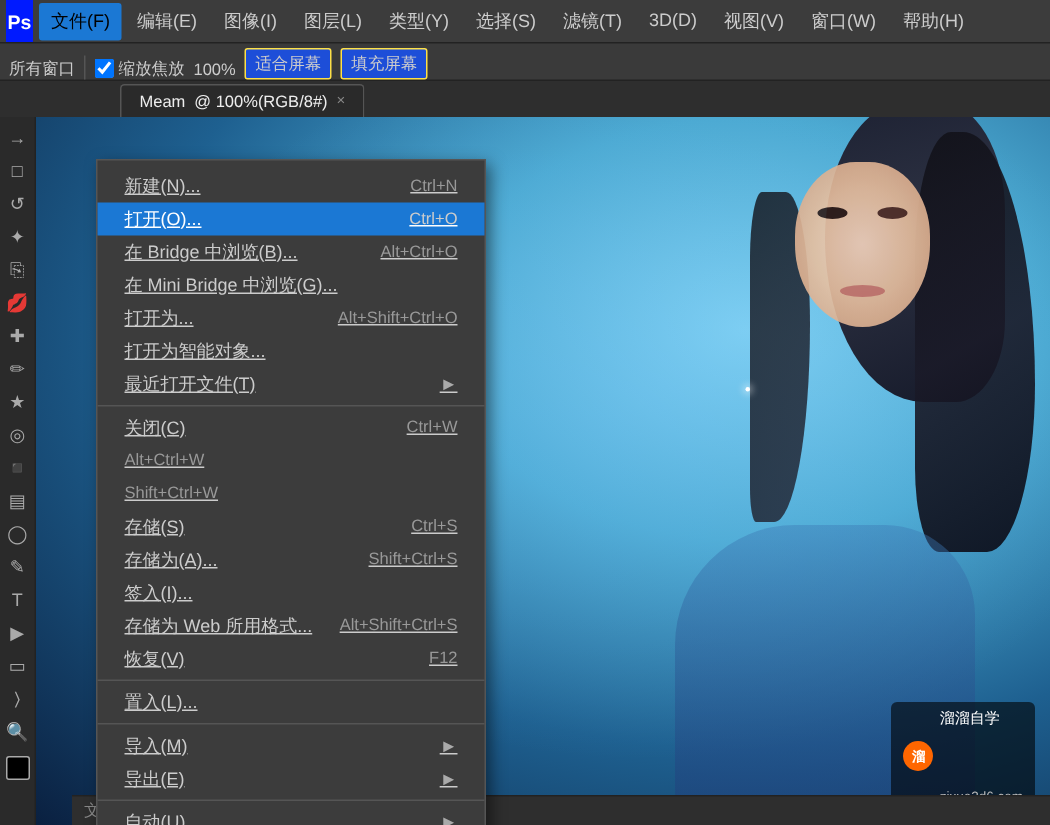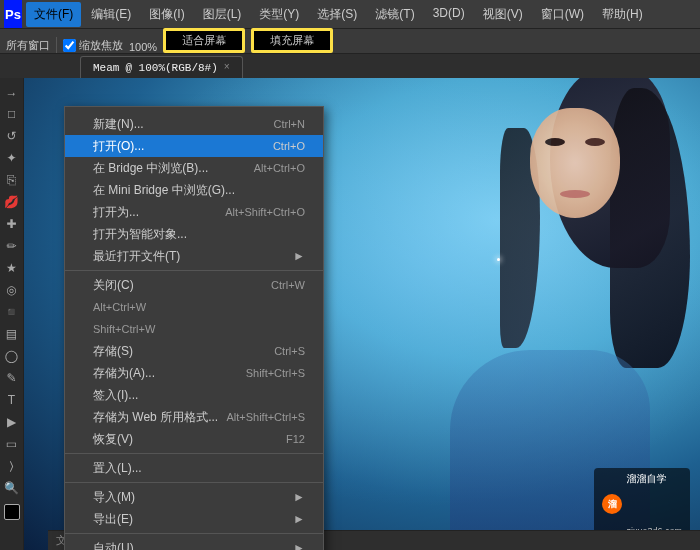--- a/index.html
+++ b/index.html
@@ -59,23 +59,23 @@
       padding: 0 6px;
       gap: 6px;
       color: #ccc;
       font-size: 11px;
       border-top: 1px solid #222;
       border-bottom: 1px solid #222;
       position: relative;
       z-index: 99;
     }
     .toolbar-btn {
-      padding: 2px 16px;
-      background: #000000;
-      border: 3px solid #fde047;
+      padding: 2px 6px;
+      background: #1d4ed8;
+      border: 1px solid #fde047;
       color: #ccc;
       font-size: 11px;
       cursor: pointer;
       border-radius: 2px;
       white-space: nowrap;
     }
     .toolbar-separator {
       width: 1px;
       height: 16px;
       background: #555;
@@ -109,21 +109,20 @@
       align-items: center;
       gap: 6px;
       border-radius: 3px 3px 0 0;
       cursor: pointer;
       border: 1px solid #555;
       border-bottom: none;
     }
     .tab.active {
       background: #2a2a2a;
       color: #eee;
-      font-family: Liberation Mono, monospace;
     }
     .tab-close {
       font-size: 10px;
       color: #888;
       cursor: pointer;
     }
 
     
     #main-area {
       display: flex;
@@ -239,25 +238,26 @@
     }
     .menu-section {
       border-bottom: 1px solid #555;
       padding: 3px 0;
     }
     .menu-section:last-child { border-bottom: none; }
     .dd-item {
       display: flex;
       align-items: center;
       justify-content: space-between;
-      padding: 4px 18px 4px 28px;
+      padding: 4px 18px 4px 18px;
       color: #ccc;
       cursor: pointer;
       font-size: 12px;
       height: 22px;
+      text-decoration: underline;
     }
     .dd-item.highlighted { background: #1b78d4; color: #fff; }
     .dd-item-label { flex: 1; }
     .dd-item-shortcut { color: #999; font-size: 11px; white-space: nowrap; }
     .dd-item.highlighted .dd-item-shortcut { color: #ccc; }
     .dd-item-arrow { color: #aaa; margin-left: 4px; }
 
     
     #status-bar {
       position: absolute;

